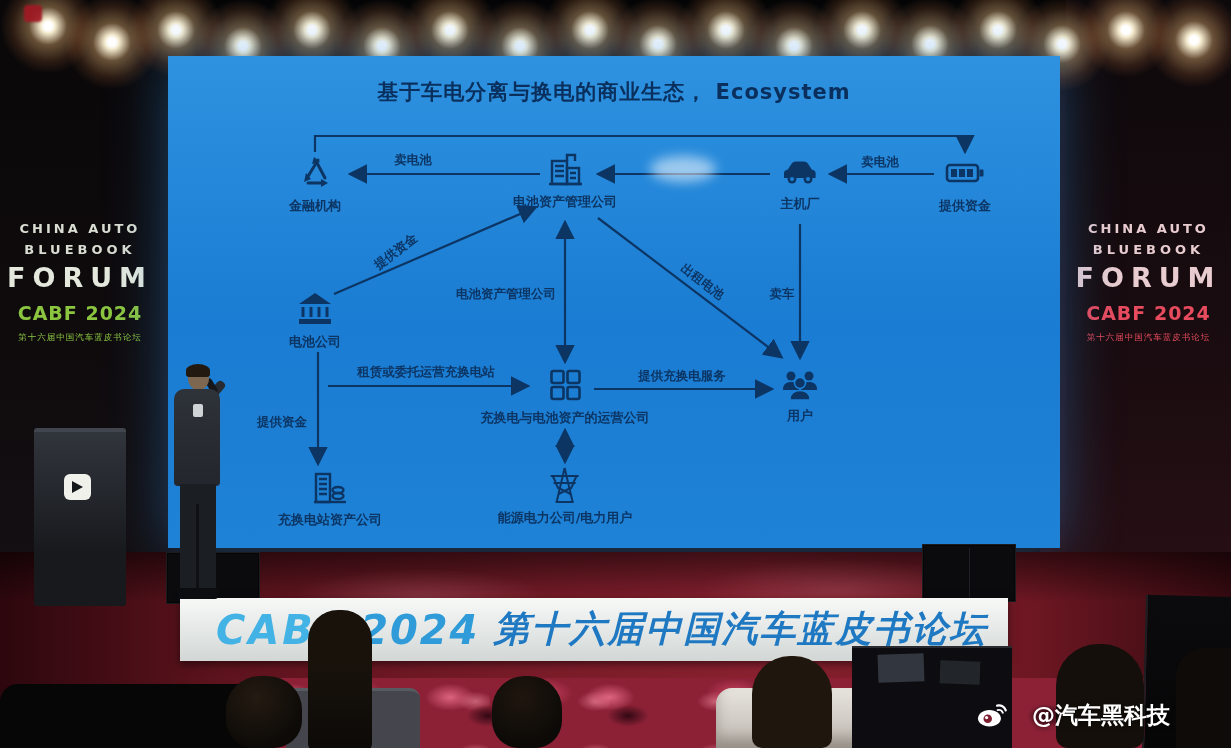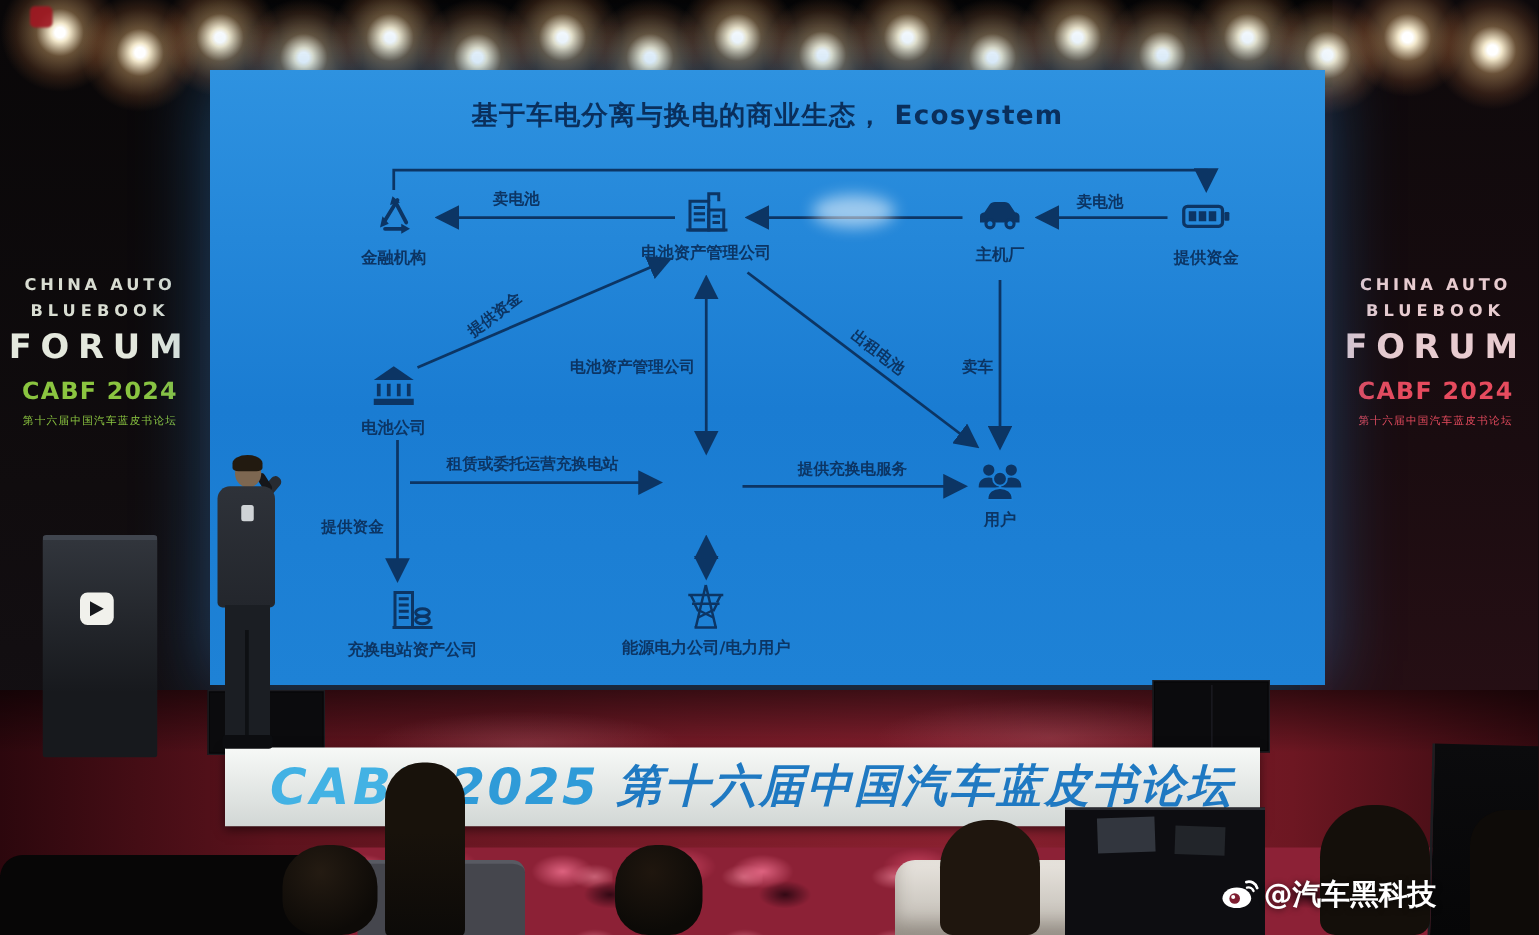--- a/index.html
+++ b/index.html
@@ -114,21 +114,21 @@
   .head{border-radius:46% 46% 38% 38%;}
   .h1{left:226px;top:676px;width:76px;height:72px;background:radial-gradient(circle at 40% 30%,#241b12,#0d0a07 72%);}
   .h2{left:308px;top:610px;width:64px;height:140px;border-radius:30px 30px 6px 6px;
       background:linear-gradient(180deg,#18120b 0 40%,#0c0a08);}
   .h3{left:492px;top:676px;width:70px;height:72px;background:radial-gradient(circle at 42% 30%,#1f160e,#0c0a07 72%);}
   .h4{left:752px;top:656px;width:80px;height:92px;border-radius:38px 38px 10px 10px;background:#1f160e;}
   .h5{left:1056px;top:644px;width:88px;height:104px;border-radius:42px 42px 12px 12px;background:#140f0a;}
   .h6{left:1176px;top:648px;width:58px;height:100px;border-radius:28px 0 0 0;background:#0e0b08;}
 
   
-  .watermark{left:975px;top:698px;display:flex;align-items:center;gap:2px;}
+  .watermark{left:975px;top:698px;display:flex;align-items:center;gap:23px;}
   .wm-text{color:#ffffff;font-weight:bold;font-size:23px;text-shadow:0 1px 5px rgba(0,0,0,.65);}
 </style>
 </head>
 <body>
 
 <div class="scene">
 
   <div class="abs wall"></div>
   <div class="abs wall-redspill"></div>
 
@@ -251,20 +251,31 @@
 
     <div class="node" style="left:147px;top:232px">
       <svg class="nicon" viewBox="0 0 42 42">
         <path d="M5,16 L21,5 L37,16 Z" fill="#0c3564"></path>
         <path d="M9,19 V29 M17,19 V29 M25,19 V29 M33,19 V29" stroke="#0c3564" stroke-width="3"></path>
         <rect x="5" y="31" width="32" height="5" fill="#0c3564"></rect>
       </svg>
       <div class="nlbl">电池公司</div>
     </div>
 
+    <div class="node" style="left:397px;top:308px">
+      <svg class="nicon" viewBox="0 0 42 42">
+        <g fill="none" stroke="#0c3564" stroke-width="2.6">
+          <rect x="7" y="7" width="12" height="12" rx="2"></rect>
+          <rect x="23" y="7" width="12" height="12" rx="2"></rect>
+          <rect x="7" y="23" width="12" height="12" rx="2"></rect>
+          <rect x="23" y="23" width="12" height="12" rx="2"></rect>
+        </g>
+      </svg>
+      <div class="nlbl">充换电与电池资产的运营公司</div>
+    </div>
 
     <div class="node" style="left:632px;top:306px">
       <svg class="nicon" viewBox="0 0 42 42">
         <g fill="#0c3564">
           <circle cx="12" cy="14" r="4.5"></circle>
           <path d="M4,27 c0,-4.5 3.5,-7 8,-7 s8,2.5 8,7 v1 h-16 z"></path>
           <circle cx="30" cy="14" r="4.5"></circle>
           <path d="M22,27 c0,-4.5 3.5,-7 8,-7 s8,2.5 8,7 v1 h-16 z"></path>
         </g>
         <circle cx="21" cy="21" r="5.5" fill="#0c3564" stroke="#1b80d6" stroke-width="1.5"></circle>
@@ -313,21 +324,21 @@
     <div class="smudge"></div>
   </div>
 
   <div class="abs floor"></div>
   <div class="abs floor-glow"></div>
   <div class="abs speaker sl"></div>
   <div class="abs speaker sr"></div>
 
   <div class="abs banner">
     <span class="b-prefix">CABF</span>
-    <span class="b-year">2025</span>
+    <span class="b-year">2024</span>
     <span class="b-title">第十六届中国汽车蓝皮书论坛</span>
   </div>
 
   <div class="abs podium">
     <div class="podium-logo"></div>
   </div>
   <div class="abs person">
     <div class="pe p-arm"></div>
     <div class="pe p-mic"></div>
     <div class="pe p-head"></div>

